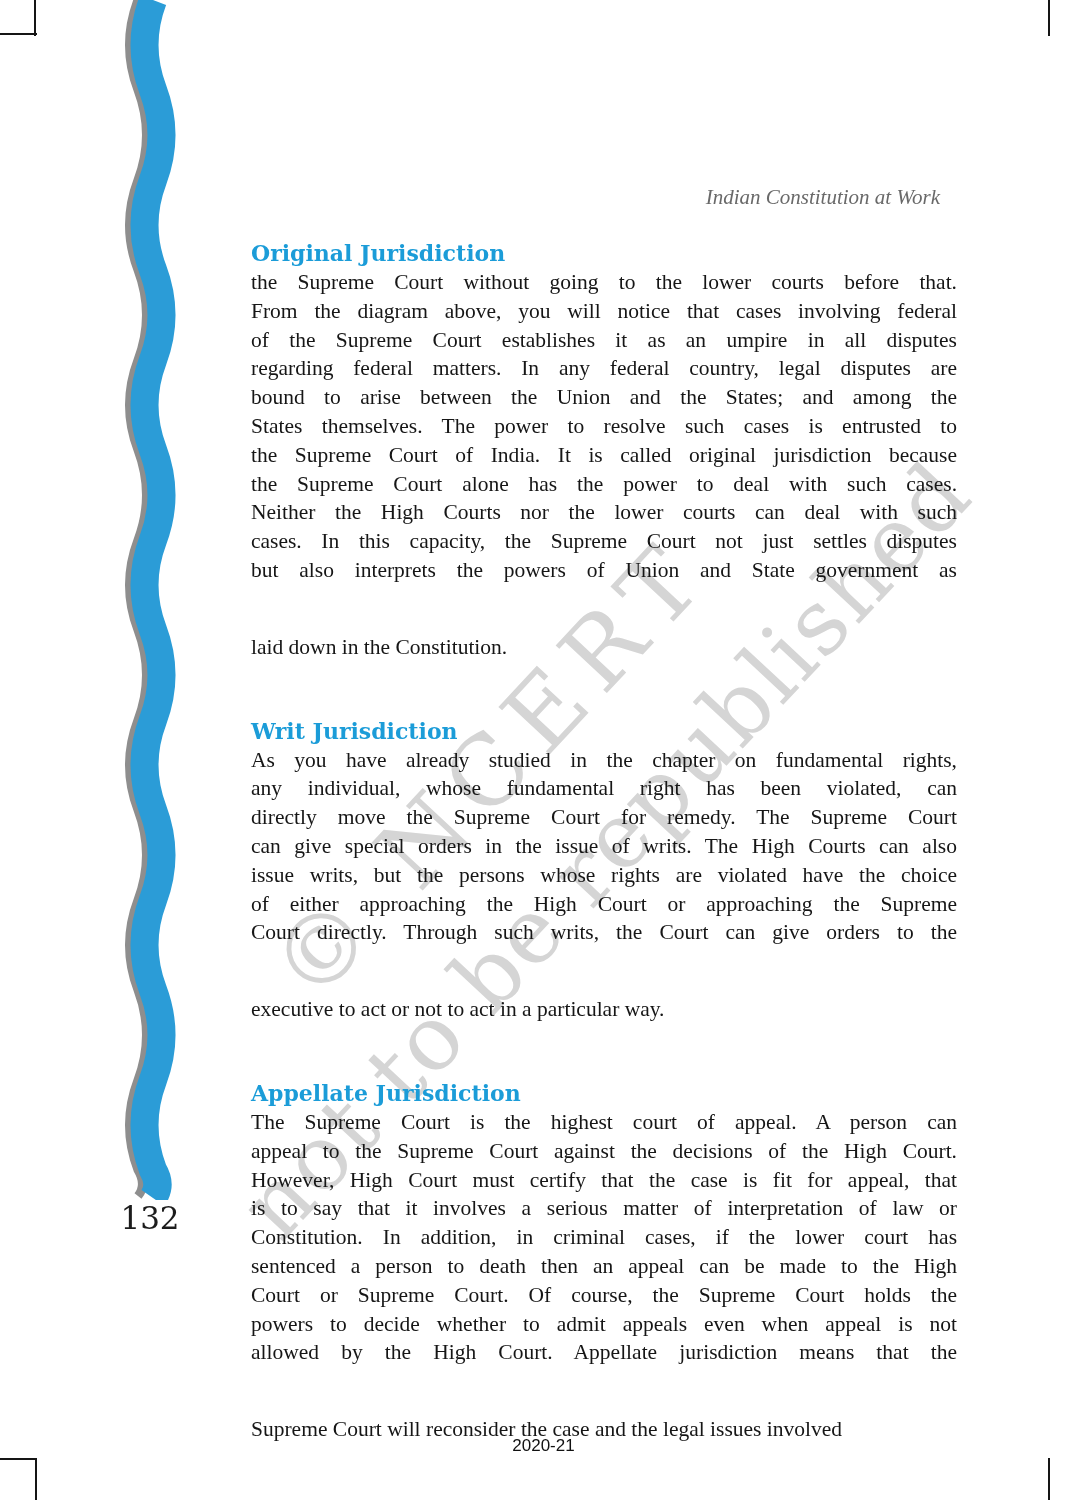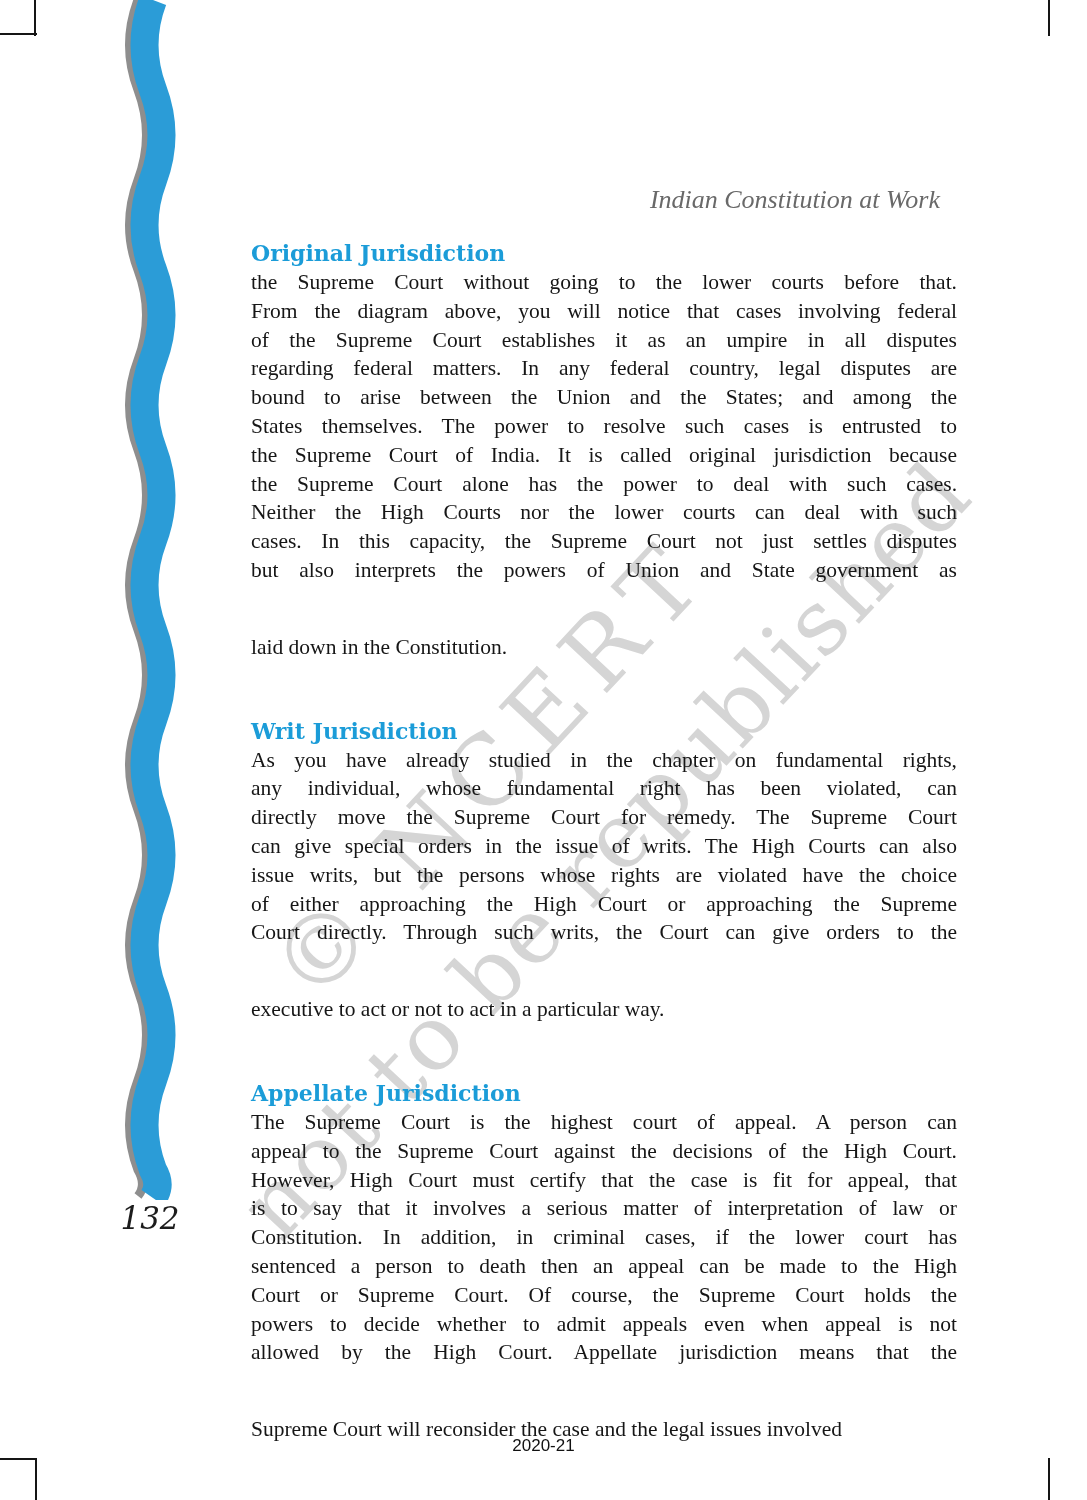--- a/index.html
+++ b/index.html
@@ -43,21 +43,21 @@
     font-size:90px;
     letter-spacing:2px;
   }
   
   .running-header{
     position:absolute;
     top:185px;
     right:147px;
     font-family:"Liberation Serif", serif;
     font-style:italic;
-    font-size:26px;
+    font-size:21px;
     color:var(--header-gray);
     z-index:2;
   }
   
   .content{
     position:absolute;
     left:251px;
     top:238px;
     width:706px;
     z-index:1;
@@ -85,21 +85,20 @@
   .page-number{
     position:absolute;
     left:120px;
     top:1200px;
     width:60px;
     text-align:center;
     font-family:"DejaVu Serif", serif;
     font-size:31px;
     color:#1c1c1c;
     z-index:2;
-    font-style:italic;
   }
   
   .footer-year{
     position:absolute;
     left:0;
     top:1436px;
     width:100%;
     text-align:center;
     font-family:"Liberation Sans", sans-serif;
     font-size:17px;

